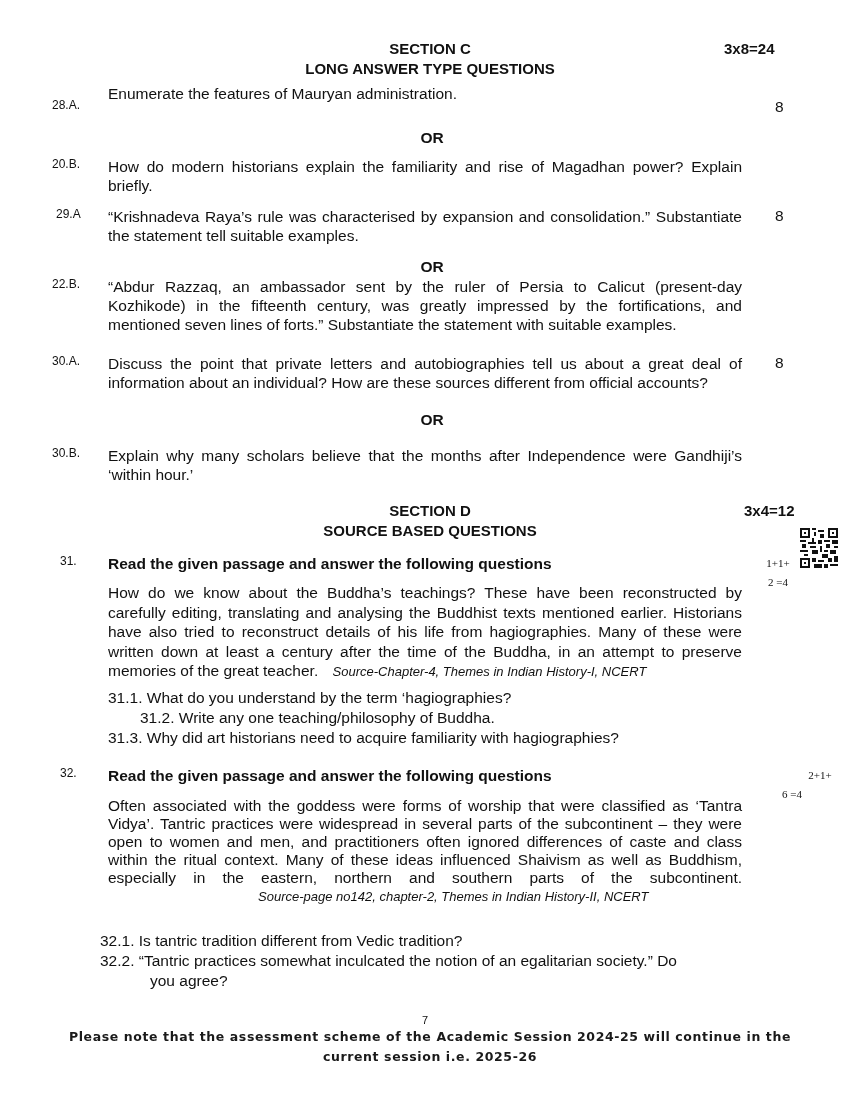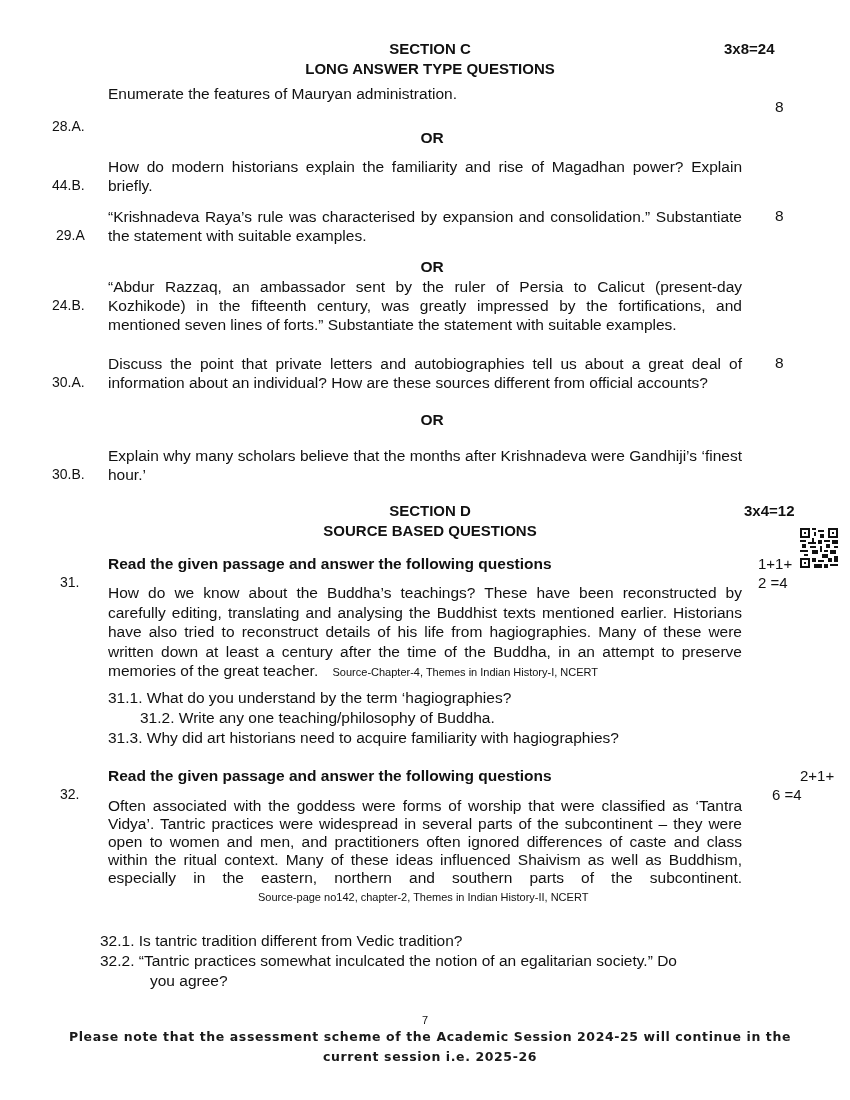--- a/index.html
+++ b/index.html
@@ -1,75 +1,75 @@
 <!DOCTYPE html>
 <html><head>
 <meta charset="utf-8">
 <style>
   html, body { margin: 0; padding: 0; background: #ffffff; }
   body { width: 850px; height: 1100px; position: relative; overflow: hidden;
          font-family: "Liberation Sans", sans-serif; color: #111; font-size: 15.5px; }
   .abs { position: absolute; }
   .sec-title { font-weight: bold; font-size: 15px; text-align: center; left: 0; width: 860px; }
   .sec-marks { font-weight: bold; font-size: 15px; }
-  .qno { font-size: 14px; margin-top: 20px; }
+  .qno { font-size: 12px; }
   .qtext { left: 108px; width: 634px; text-align: justify; line-height: 19px; font-size: 15.5px; }
   .qtext.last { text-align-last: left; }
   .marks { font-size: 15.5px; }
   .or { font-weight: bold; font-size: 15.5px; left: 0; width: 864px; text-align: center; }
   .bold { font-weight: bold; }
-  .src { font-size: 11px; }
+  .src { font-style: italic; font-size: 13px; }
   .sub { left: 108px; font-size: 15.5px; line-height: 20px; }
   .foot { font-family: "DejaVu Sans", sans-serif; font-weight: bold; font-size: 12.5px; letter-spacing: 0.6px;
           text-align: center; left: 0; width: 860px; line-height: 20px; color: #1a1a1a; }
   .pageno { font-size: 11px; left: 0; width: 850px; text-align: center; }
   .qr { left: 800px; top: 528px; width: 38px; height: 40px; }
-  .smallmarks { font-size: 15px; width: 40px; line-height: 19px; }
+  .smallmarks { font-size: 11px; text-align: center; width: 40px; line-height: 19px; font-family: Liberation Serif, serif; }
 </style>
 </head>
 <body>
 
 <div class="abs sec-title" style="top:40px;">SECTION C</div>
 <div class="abs sec-marks" style="top:40px; left:724px;">3x8=24</div>
 <div class="abs sec-title" style="top:60px;">LONG ANSWER TYPE QUESTIONS</div>
 
 <div>
   <div class="abs qno" style="top:98px; left:52px;">28.A.</div>
   <div class="abs qtext last" style="top:84px;">Enumerate the features of Mauryan administration.</div>
   <div class="abs marks" style="top:98px; left:775px;">8</div>
 </div>
 <div class="abs or" style="top:129px;">OR</div>
 
 <div>
-  <div class="abs qno" style="top:157px; left:52px;">44.B.</div>
+  <div class="abs qno" style="top:157px; left:52px;">20.B.</div>
   <div class="abs qtext last" style="top:157px;">How do modern historians explain the familiarity and rise of Magadhan power? Explain briefly.</div>
 </div>
 
 <div>
   <div class="abs qno" style="top:207px; left:56px;">29.A</div>
-  <div class="abs qtext last" style="top:207px;">“Krishnadeva Raya’s rule was characterised by expansion and consolidation.” Substantiate the statement with suitable examples.</div>
+  <div class="abs qtext last" style="top:207px;">“Krishnadeva Raya’s rule was characterised by expansion and consolidation.” Substantiate the statement tell suitable examples.</div>
   <div class="abs marks" style="top:207px; left:775px;">8</div>
 </div>
 <div class="abs or" style="top:258px;">OR</div>
 
 <div>
-  <div class="abs qno" style="top:277px; left:52px;">24.B.</div>
+  <div class="abs qno" style="top:277px; left:52px;">22.B.</div>
   <div class="abs qtext last" style="top:277px;">“Abdur Razzaq, an ambassador sent by the ruler of Persia to Calicut (present-day Kozhikode) in the fifteenth century, was greatly impressed by the fortifications, and mentioned seven lines of forts.” Substantiate the statement with suitable examples.</div>
 </div>
 
 <div>
   <div class="abs qno" style="top:354px; left:52px;">30.A.</div>
   <div class="abs qtext last" style="top:354px;">Discuss the point that private letters and autobiographies tell us about a great deal of information about an individual? How are these sources different from official accounts?</div>
   <div class="abs marks" style="top:354px; left:775px;">8</div>
 </div>
 <div class="abs or" style="top:411px;">OR</div>
 
 <div>
   <div class="abs qno" style="top:446px; left:52px;">30.B.</div>
-  <div class="abs qtext last" style="top:446px;">Explain why many scholars believe that the months after Krishnadeva were Gandhiji’s ‘finest hour.’</div>
+  <div class="abs qtext last" style="top:446px;">Explain why many scholars believe that the months after Independence were Gandhiji’s ‘within hour.’</div>
 </div>
 
 <div class="abs sec-title" style="top:502px;">SECTION D</div>
 <div class="abs sec-marks" style="top:502px; left:744px;">3x4=12</div>
 <div class="abs sec-title" style="top:522px;">SOURCE BASED QUESTIONS</div>
 
 <div class="abs qr">
   <svg width="38" height="40" viewBox="0 0 19 20" shape-rendering="crispEdges">
     <rect x="0" y="0" width="19" height="20" fill="#fff"></rect>
     <g fill="#111">

